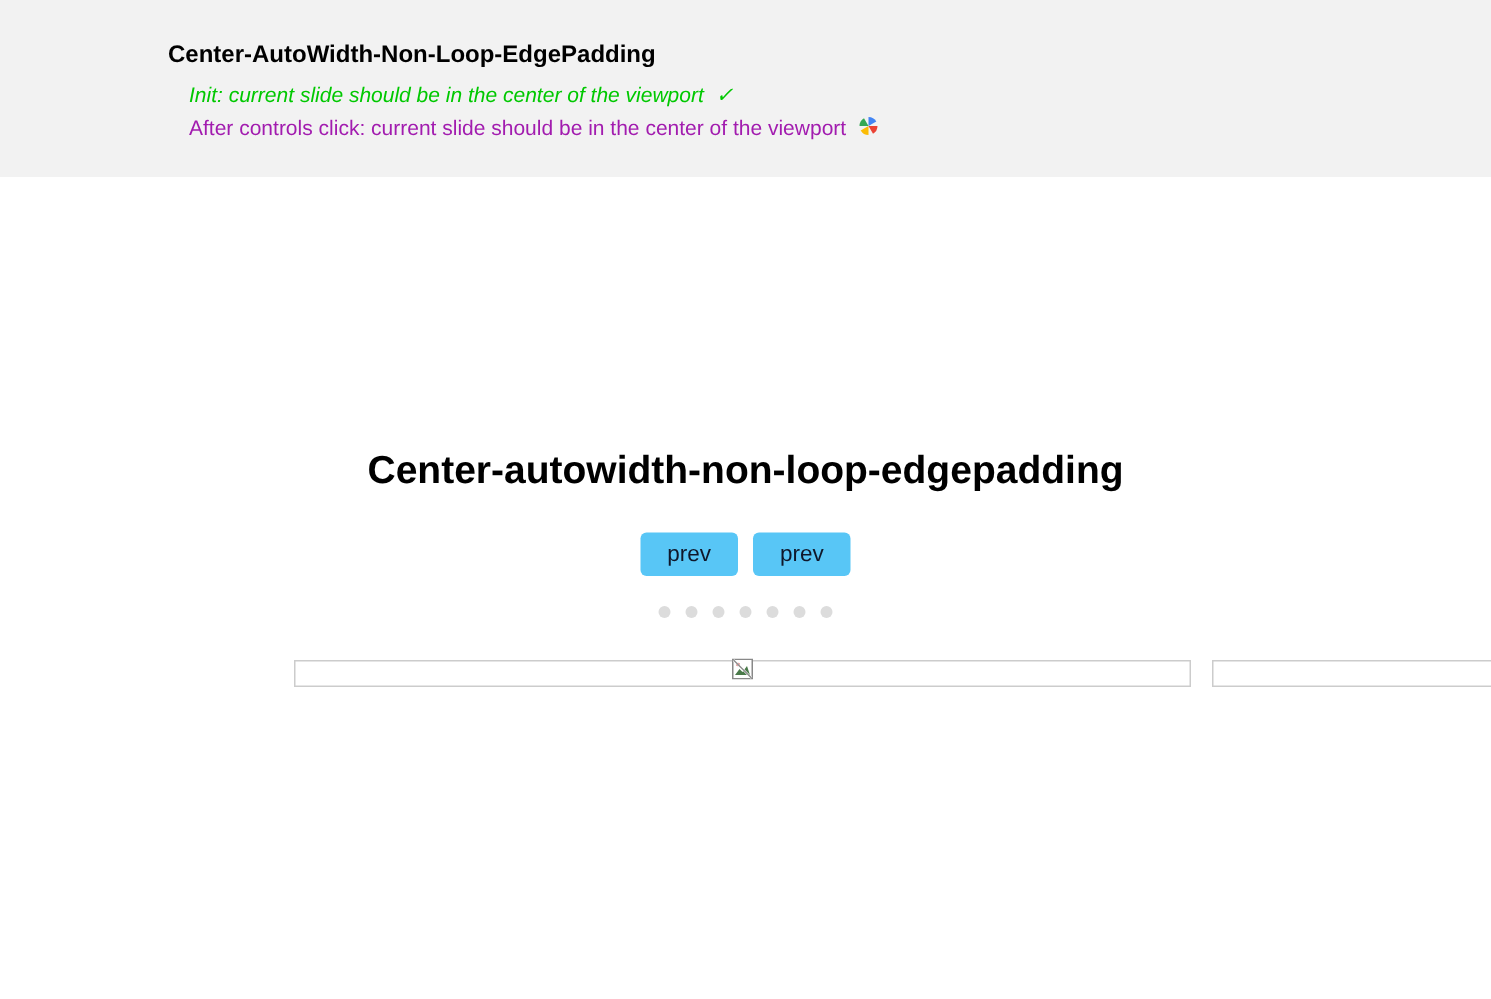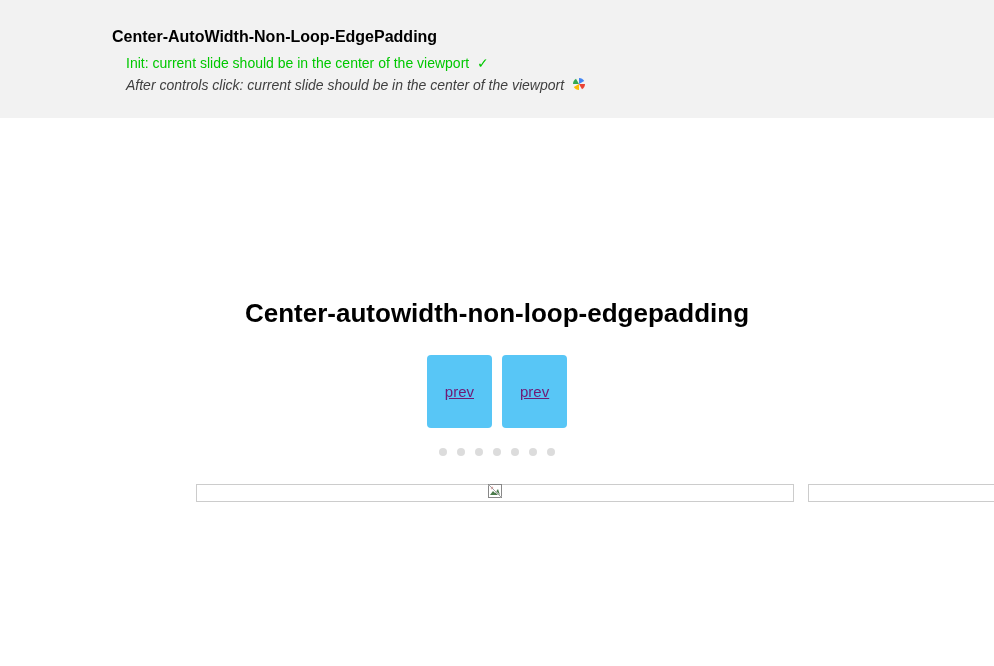--- a/index.html
+++ b/index.html
@@ -24,24 +24,24 @@
       color: #000000;
       margin-bottom: 6px;
     }
     .status-line {
       font-size: 14px;
       line-height: 1.6;
       padding-left: 14px;
     }
     .status-pass {
       color: #00c800;
+      font-style: italic;
     }
     .status-text {
-      color: #404040;
-      font-style: italic;
+      color: #a21caf;
     }
     .check-icon {
       color: #00c800;
       margin-left: 4px;
     }
     .pinwheel-icon {
       display: inline-block;
       vertical-align: middle;
       margin-left: 4px;
     }
@@ -57,26 +57,25 @@
     }
     .controls {
       display: flex;
       justify-content: center;
       gap: 10px;
       margin-bottom: 20px;
     }
     .nav-btn {
       background: #58c6f6;
       border: none;
-      color: #701a75;
+      color: #0f172a;
       font-size: 15px;
-      padding: 28px 18px;
+      padding: 6px 18px;
       border-radius: 4px;
       cursor: pointer;
-      text-decoration: underline;
     }
     .dots {
       display: flex;
       justify-content: center;
       gap: 10px;
       margin-bottom: 28px;
     }
     .dot {
       width: 8px;
       height: 8px;

